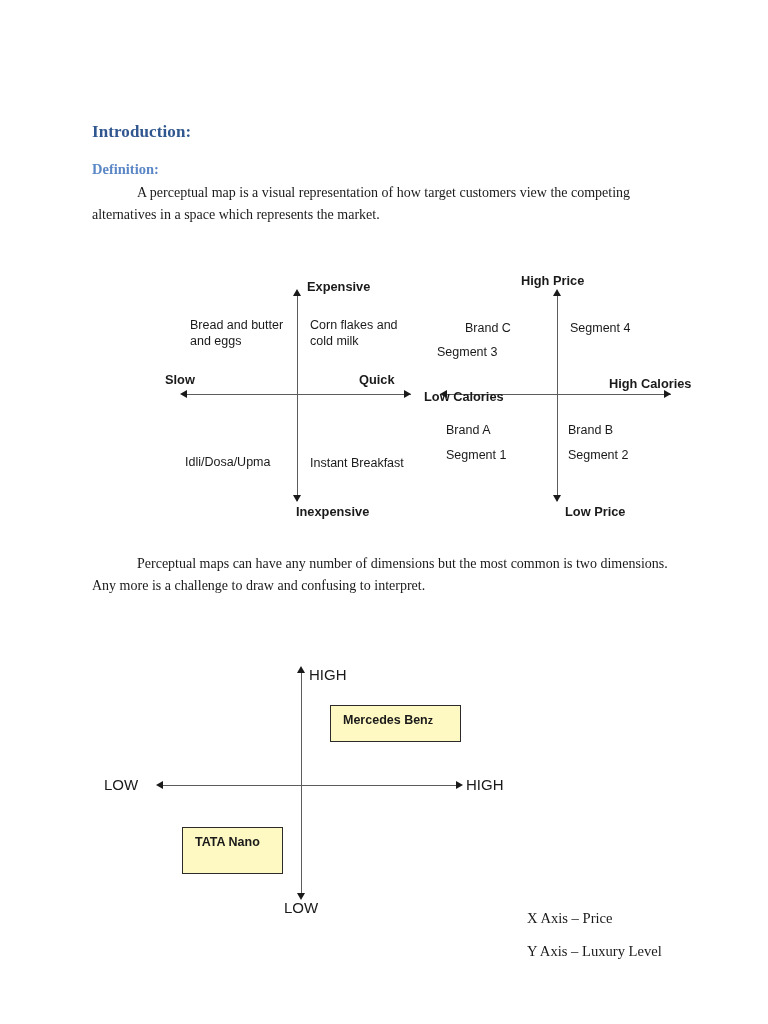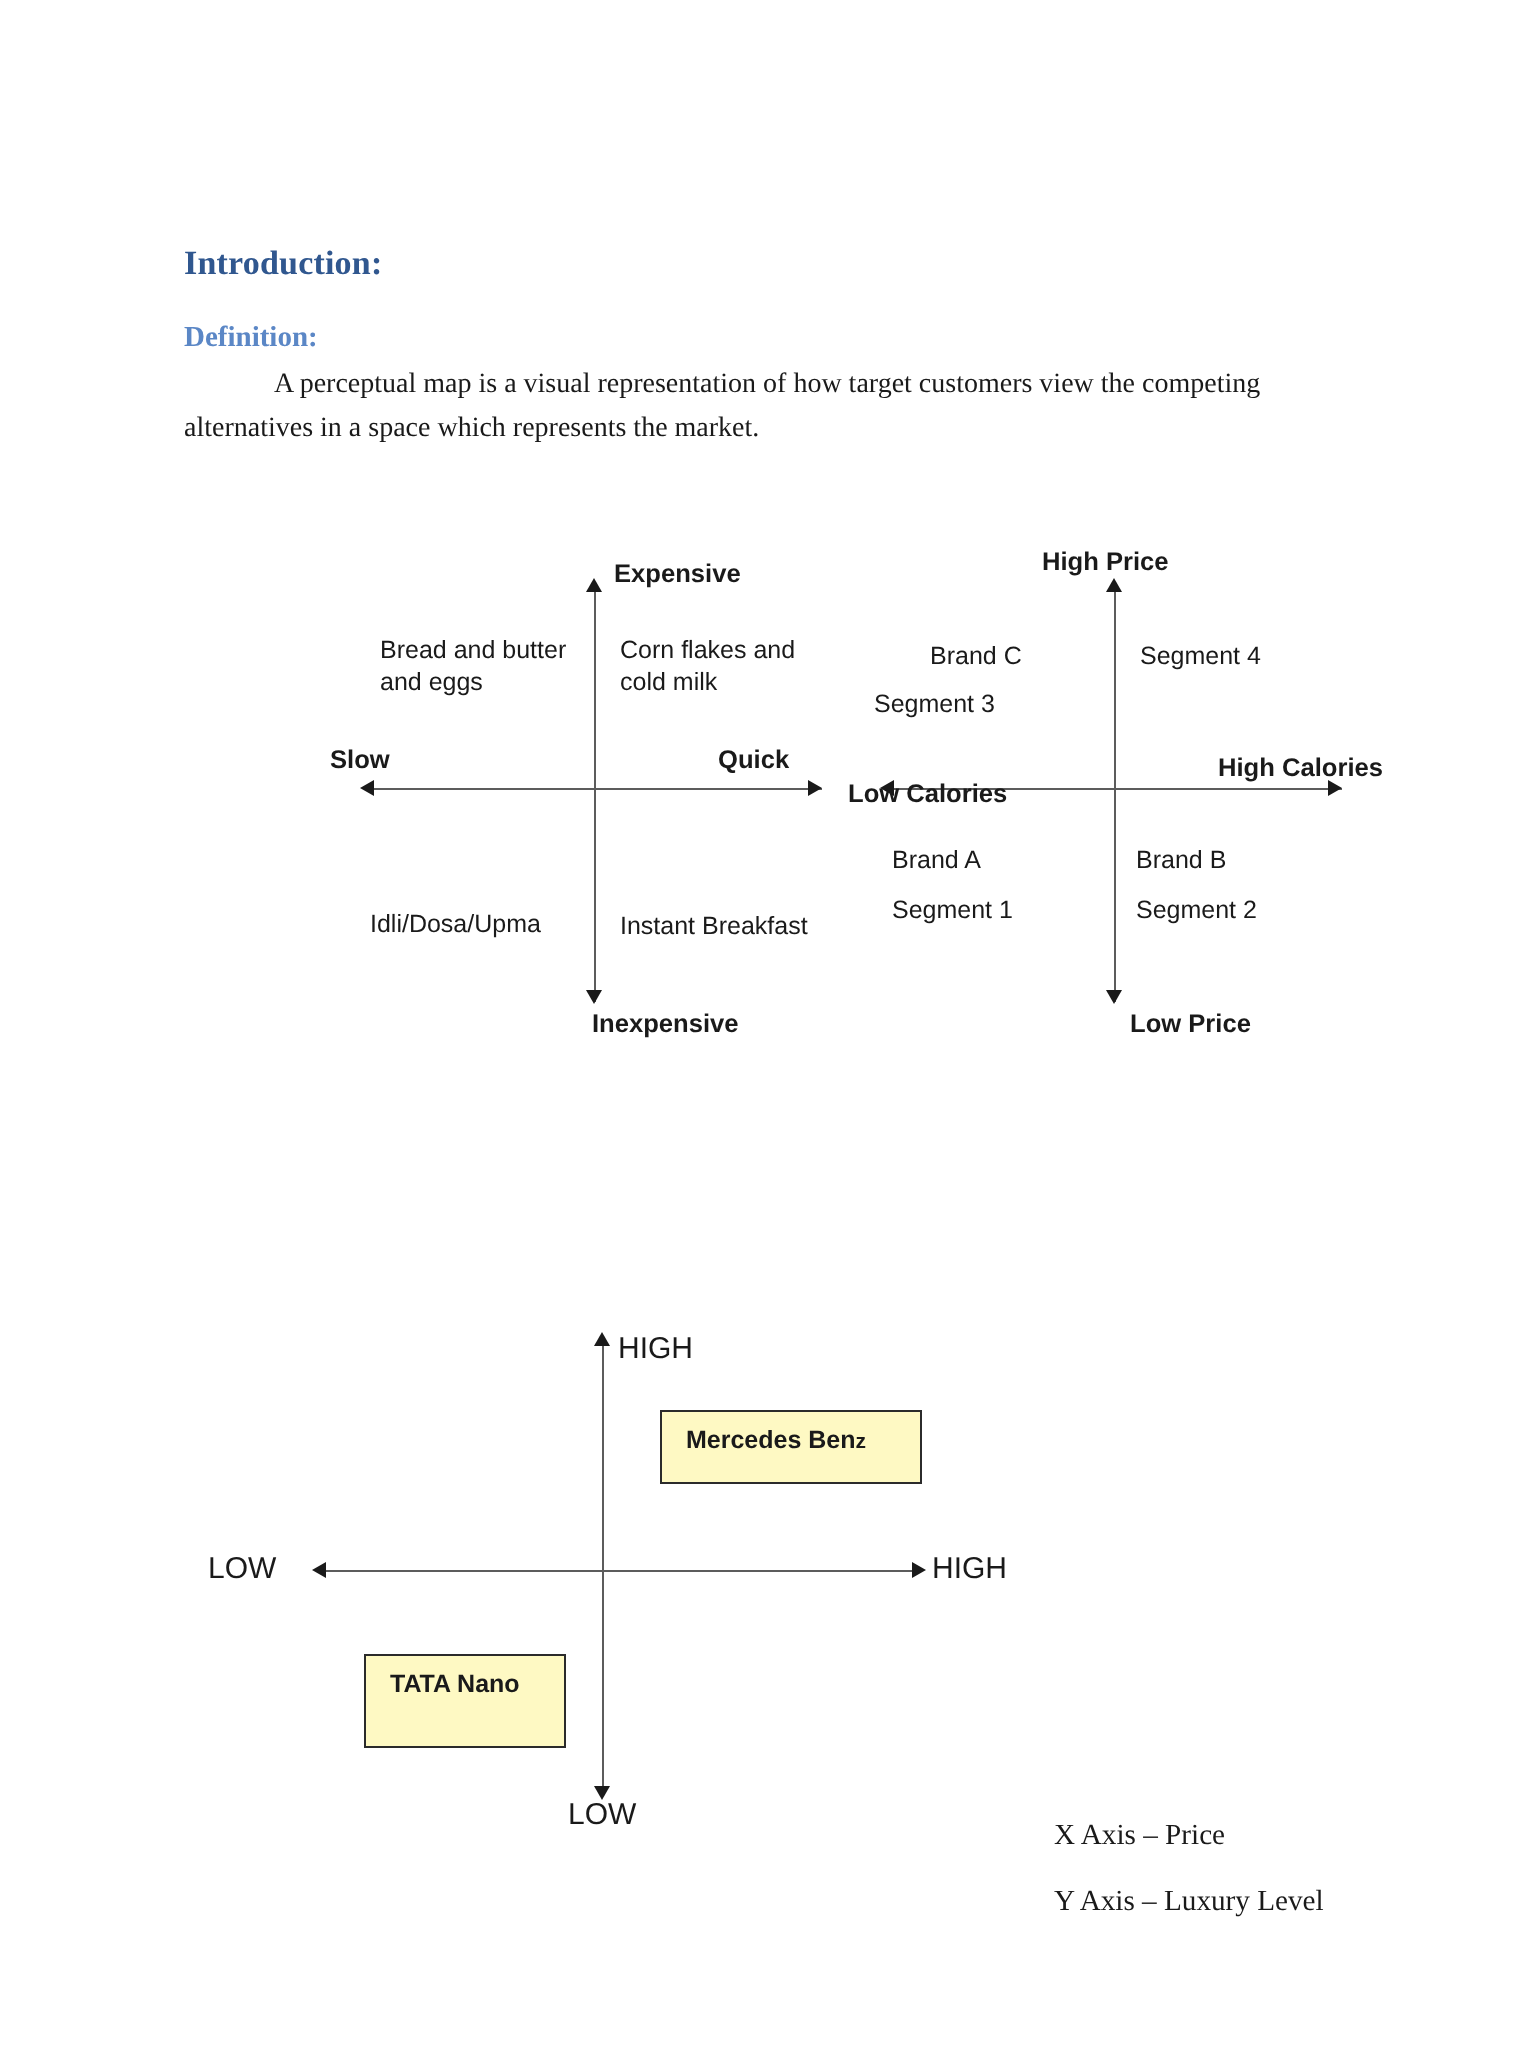--- a/index.html
+++ b/index.html
@@ -201,20 +201,21 @@
 
     <div class="dlabel" style="left:570px; top:320px;">Segment 4</div>
 
     <div class="dlabel" style="left:446px; top:422px;">Brand A</div>
     <div class="dlabel" style="left:446px; top:447px;">Segment 1</div>
 
     <div class="dlabel" style="left:568px; top:422px;">Brand B</div>
     <div class="dlabel" style="left:568px; top:447px;">Segment 2</div>
   </div>
 
+  <div class="para" id="para-dimensions">Perceptual maps can have any number of dimensions but the most common is two dimensions. Any more is a challenge to draw and confusing to interpret.</div>
 
 
   <div class="diagram" id="map-cars">
 
     <div class="axis-v" style="left:301px; top:672px; height:226px;"></div>
     <div class="arrow arrow-up" style="left:297px; top:666px;"></div>
     <div class="arrow arrow-down" style="left:297px; top:893px;"></div>
 
     <div class="axis-h" style="left:162px; top:785px; width:298px;"></div>
     <div class="arrow arrow-left" style="left:156px; top:781px;"></div>

